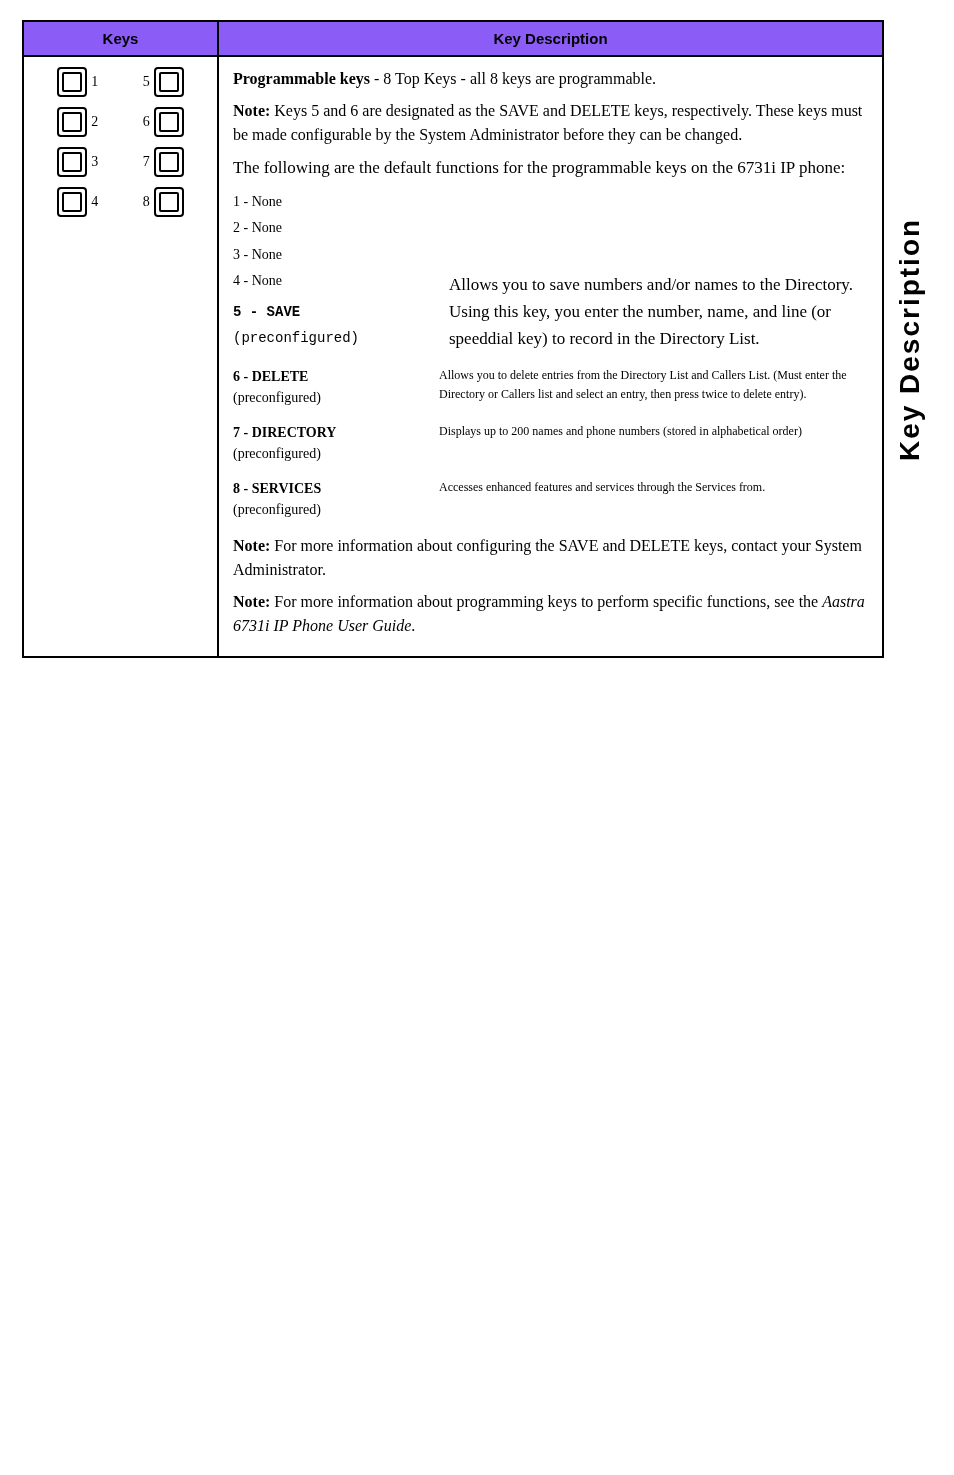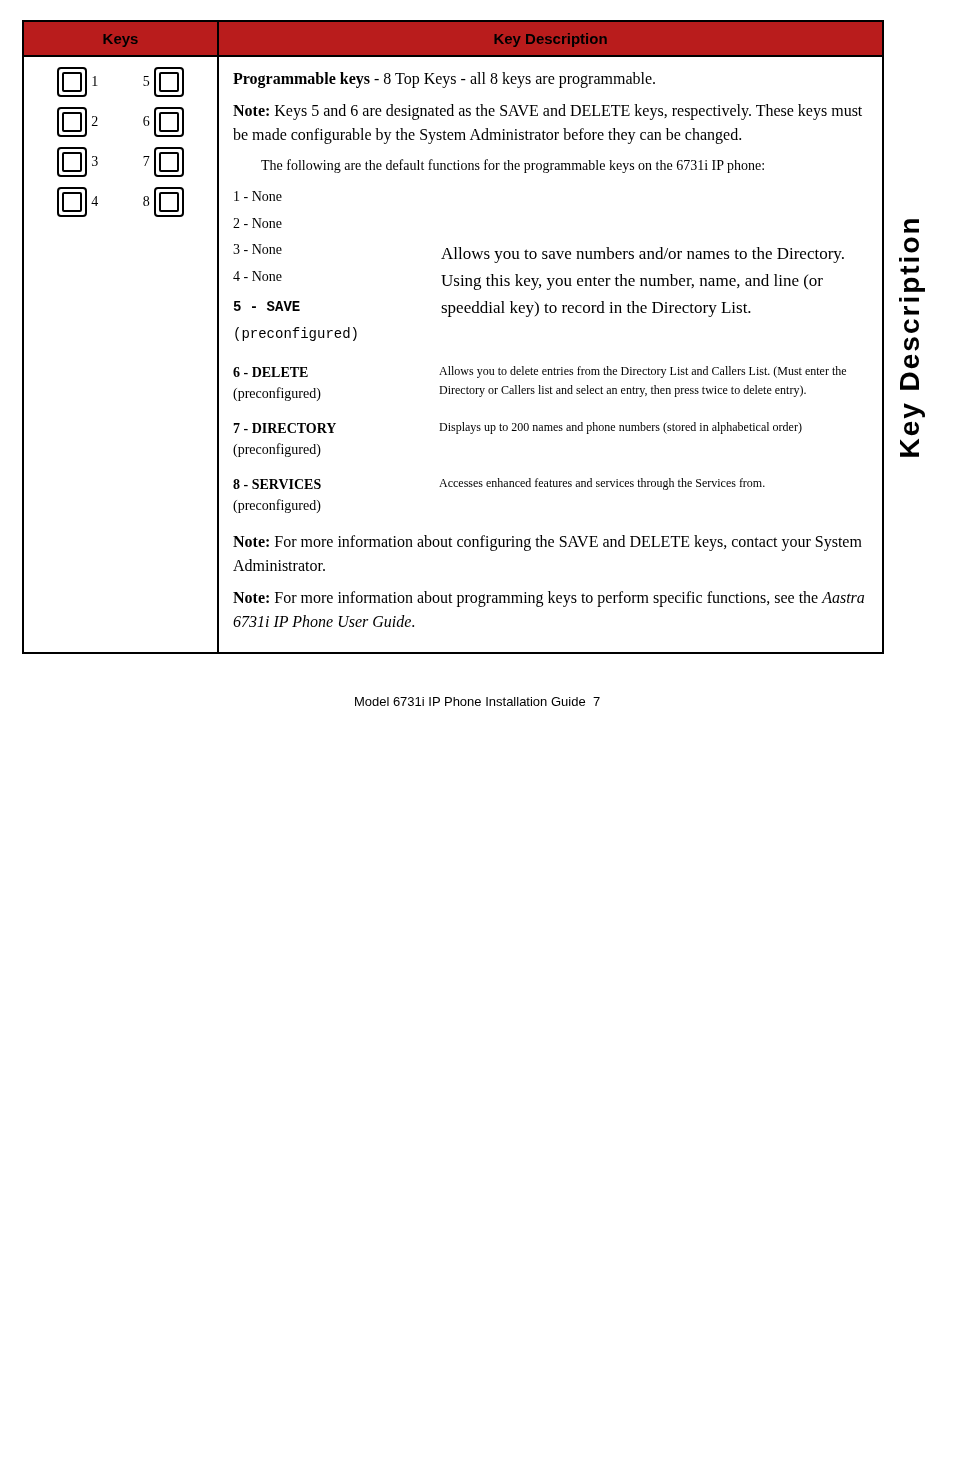--- a/index.html
+++ b/index.html
@@ -31,21 +31,21 @@
       border: 2px solid #000;
     }
 
     .main-table th {
       border: 2px solid #000;
       padding: 8px 12px;
       font-family: Arial, sans-serif;
       font-size: 15px;
       font-weight: bold;
       text-align: center;
-      background: #b91c1c;
+      background: #8b5cf6;
     }
 
     .main-table td {
       border: 2px solid #000;
       padding: 10px 14px;
       vertical-align: top;
     }
 
     .keys-cell {
       width: 195px;
@@ -109,28 +109,28 @@
 
     .programmable-header {
       font-size: 16px;
       margin-bottom: 10px;
       line-height: 1.5;
     }
 
     .default-functions {
       margin-bottom: 12px;
       line-height: 1.6;
-      font-size: 14px;
-      margin-left: 28px;
+      font-size: 17px;
     }
 
     .key-list-section {
       display: flex;
-      gap: 8px;
+      gap: 16px;
       margin-bottom: 14px;
+      align-items: flex-end;
     }
 
     .key-labels {
       min-width: 200px;
       line-height: 1.9;
       font-size: 14px;
       padding-right: 16px;
     }
 
     .key-desc-right {
@@ -324,16 +324,13 @@
             </td>
           </tr>
         </tbody>
       </table>
 
     </div>
 
     <div class="vertical-label">Key Description</div>
   </div>
 
-  <div class="footer-text">
-    <span>Model 6731i IP Phone Installation Guide</span>&nbsp;&nbsp;<span>7</span>
-  </div>
 </div>
 
 </body></html>

